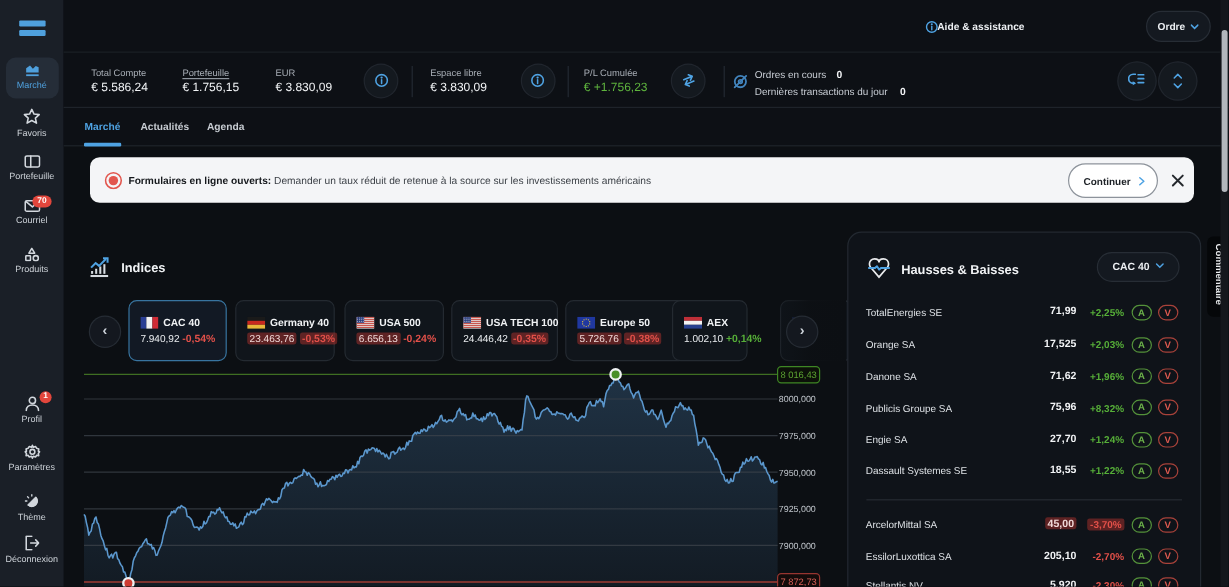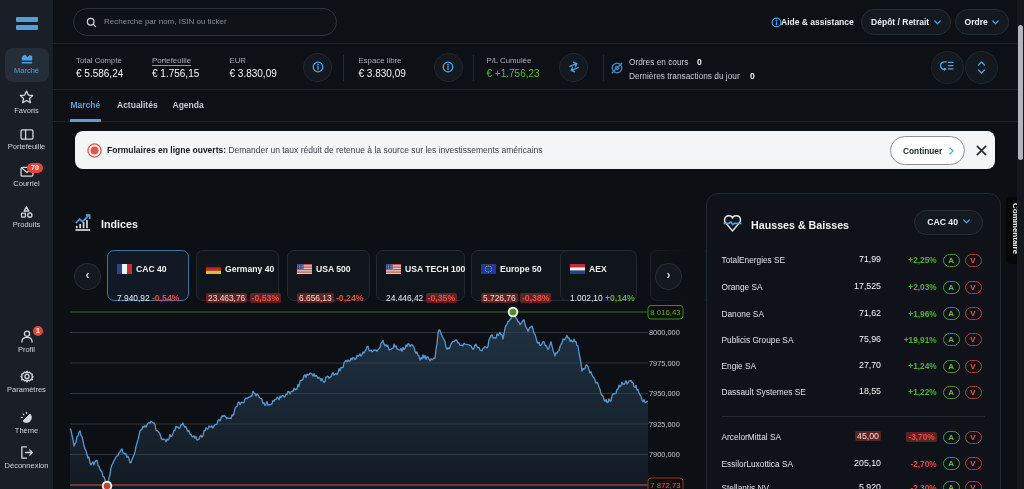--- a/index.html
+++ b/index.html
@@ -28,30 +28,30 @@
 
 #banner{position:absolute;left:75px;top:131px;width:920px;height:38px;background:#f4f5f7;border-radius:8px}
 #bannertext{position:absolute;left:32px;top:14px;font-size:8.5px;color:#3a3f45;white-space:nowrap}
 #continuer{position:absolute;left:815px;top:4.5px;width:75px;height:29px;border:1px solid #8d939b;border-radius:15px;background:#fff}
 
 #idxtitle{position:absolute;left:101px;top:218px;font-size:10.7px;font-weight:bold;color:#f0f2f4}
 .card{position:absolute;top:250px;height:51px;background:#10151b;border:1px solid #242a31;border-radius:7px;padding:13px 0 0 9px}
 .card.sel{border:1.3px solid #38749f;background:#121924}
 .cname{font-size:8.6px;font-weight:bold;color:#f0f2f4;white-space:nowrap;line-height:11px}
 .cname .flag{display:inline-block;vertical-align:-2px;margin-right:4px}
-.cval{font-size:8.4px;color:#e8ebee;white-space:nowrap;margin-top:18px}
+.cval{font-size:8.4px;color:#e8ebee;white-space:nowrap;margin-top:2px}
 .neg{color:#e25049;font-weight:bold;font-size:8.7px}
 .pos{color:#56ae38;font-weight:bold;font-size:8.7px}
 .flashr{background:rgba(182,52,46,.48);border-radius:2px;padding:0 2px}
 .navcirc{position:absolute;width:25px;height:25px;border-radius:50%;background:#14181f;box-shadow:0 0 0 1px #262c34;text-align:center;color:#cdd3da;font-size:12px;line-height:23px;font-weight:bold}
 
 #panel{position:absolute;left:706px;top:193px;width:295px;height:320px;background:#0f1319;border:1px solid #232931;border-radius:12px}
 .prow{position:absolute;left:0;width:100%;height:16px}
 .pname{position:absolute;left:15.5px;top:3px;font-size:8.3px;color:#dde1e5;white-space:nowrap}
-.pprice{position:absolute;right:120px;top:2px;font-size:8.8px;font-weight:normal;color:#f2f4f6}
+.pprice{position:absolute;right:104px;top:2px;font-size:8.8px;font-weight:bold;color:#f2f4f6}
 .ppct{position:absolute;right:64.3px;top:3px;font-size:8.3px;font-weight:bold}
 .ppct.neg,.ppct.pos{font-size:8.3px}
 .avpill{position:absolute;top:1.5px;width:17px;height:13px;border-radius:7.5px;font-size:8px;font-weight:bold;text-align:center;line-height:12px}
 .apill{border:1.3px solid #54923a;color:#6cb14a}
 .vpill{border:1.3px solid #a8423a;color:#e05a50}
 
 #comtab{position:absolute;left:1006px;top:197px;width:18px;height:67px;background:#050709;border-radius:5px 0 0 5px;color:#eceef0;font-size:8px;font-weight:bold}
 #comtab span{position:absolute;left:5px;top:6px;writing-mode:vertical-rl;white-space:nowrap}
 #sbtrack{position:absolute;left:1017px;top:0;width:7px;height:489px;background:#14171c}
 #sbthumb{position:absolute;left:1018px;top:25px;width:5px;height:135px;background:#b2b6bc;border-radius:3px}
@@ -120,33 +120,26 @@
     Thème</div>
   <div class="sideitem" style="top:446px">
     <svg width="13" height="13" viewBox="0 0 14 14">
           <path class="wicon" d="M7 1 L2 1 L2 13 L7 13"></path>
           <path class="wicon" d="M6 7 L13 7 M10.5 4.2 L13.2 7 L10.5 9.8"></path>
         </svg>
     Déconnexion</div>
 </div>
 
 <div id="topbar">
-  <div id="search"><svg width="11" height="11" viewBox="0 0 14 14">
-          <circle cx="6" cy="6" r="4.2" stroke="#cfd4da" stroke-width="1.6" fill="none"></circle>
-          <line x1="9.2" y1="9.2" x2="12.5" y2="12.5" stroke="#cfd4da" stroke-width="1.6"></line>
-        </svg>Recherche par nom, ISIN ou ticker</div>
   <svg class="abs" style="left:718px;top:16.5px" width="11" height="11" viewBox="0 0 14 14">
         <circle class="ibtn" cx="7" cy="7" r="5.6"></circle>
         <line class="ibtn" x1="7" y1="6.4" x2="7" y2="10"></line>
         <circle cx="7" cy="4.2" r="1.1" fill="#4fa3e3" stroke="none"></circle>
       </svg>
   <div class="abs" style="left:728px;top:17px;font-size:8.5px;font-weight:bold;color:#eceff2">Aide &amp; assistance</div>
-  <div class="pillbtn" style="left:808px;width:90px">Dépôt / Retrait&nbsp; <svg width="7" height="5" viewBox="0 0 9 6">
-          <path d="M1 1 L4.5 4.5 L8 1" stroke="#4fa3e3" stroke-width="1.6" fill="none" stroke-linecap="round"></path>
-        </svg></div>
   <div class="pillbtn" style="left:902px;width:54px">Ordre&nbsp; <svg width="7" height="5" viewBox="0 0 9 6">
           <path d="M1 1 L4.5 4.5 L8 1" stroke="#4fa3e3" stroke-width="1.6" fill="none" stroke-linecap="round"></path>
         </svg></div>
 </div>
 
 <div id="acctbar">
   <div class="grp" style="left:23px">
         <div class="glabel">Total Compte</div>
         <div class="gval">€ 5.586,24</div>
       </div>
@@ -318,21 +311,21 @@
           <circle cx="10.45" cy="5.96" r="0.5" fill="#f4cf3a"></circle>
           <circle cx="9.32" cy="7.51" r="0.5" fill="#f4cf3a"></circle>
           <circle cx="7.50" cy="8.10" r="0.5" fill="#f4cf3a"></circle>
           <circle cx="5.68" cy="7.51" r="0.5" fill="#f4cf3a"></circle>
           <circle cx="4.55" cy="5.96" r="0.5" fill="#f4cf3a"></circle>
           <circle cx="4.55" cy="4.04" r="0.5" fill="#f4cf3a"></circle>
           <circle cx="5.68" cy="2.49" r="0.5" fill="#f4cf3a"></circle>
         </svg>Europe 50</div>
       <div class="cval"><span class="flashr" style="color:#f0d9d8">5.726,76</span> <span class="neg flashr">-0,38%</span></div>
     </div>
-<div class="card" style="left:560px;width:77px">
+<div class="card" style="left:560px;width:63px">
       <div class="cname"><svg class="flag" width="15" height="10" viewBox="0 0 15 10">
           <rect width="15" height="3.33" fill="#bf2f38"></rect>
           <rect y="3.33" width="15" height="3.33" fill="#f2f2f2"></rect>
           <rect y="6.66" width="15" height="3.34" fill="#27408f"></rect>
         </svg>AEX</div>
       <div class="cval">1.002,10 <span class="pos">+0,14%</span></div>
     </div>
 <div class="card" style="left:650px;width:60px">
       <div class="cname" style="opacity:.5"><svg class="flag" width="15" height="10" viewBox="0 0 15 10">
           <rect width="5" height="10" fill="#2b3f94"></rect>
@@ -399,21 +392,21 @@
 <div class="prow" style="left:706px;top:305.5px;width:295px">
 <div class="pname">Danone SA</div>
       <div class="pprice">71,62</div>
       <div class="ppct pos">+1,96%</div>
 <div class="avpill apill" style="right:41.3px">A</div>
       <div class="avpill vpill" style="right:19.5px">V</div>
     </div>
 <div class="prow" style="left:706px;top:331.7px;width:295px">
 <div class="pname">Publicis Groupe SA</div>
       <div class="pprice">75,96</div>
-      <div class="ppct pos">+19,91%</div>
+      <div class="ppct pos">+8,32%</div>
 <div class="avpill apill" style="right:41.3px">A</div>
       <div class="avpill vpill" style="right:19.5px">V</div>
     </div>
 <div class="prow" style="left:706px;top:358.0px;width:295px">
 <div class="pname">Engie SA</div>
       <div class="pprice">27,70</div>
       <div class="ppct pos">+1,24%</div>
 <div class="avpill apill" style="right:41.3px">A</div>
       <div class="avpill vpill" style="right:19.5px">V</div>
     </div>

